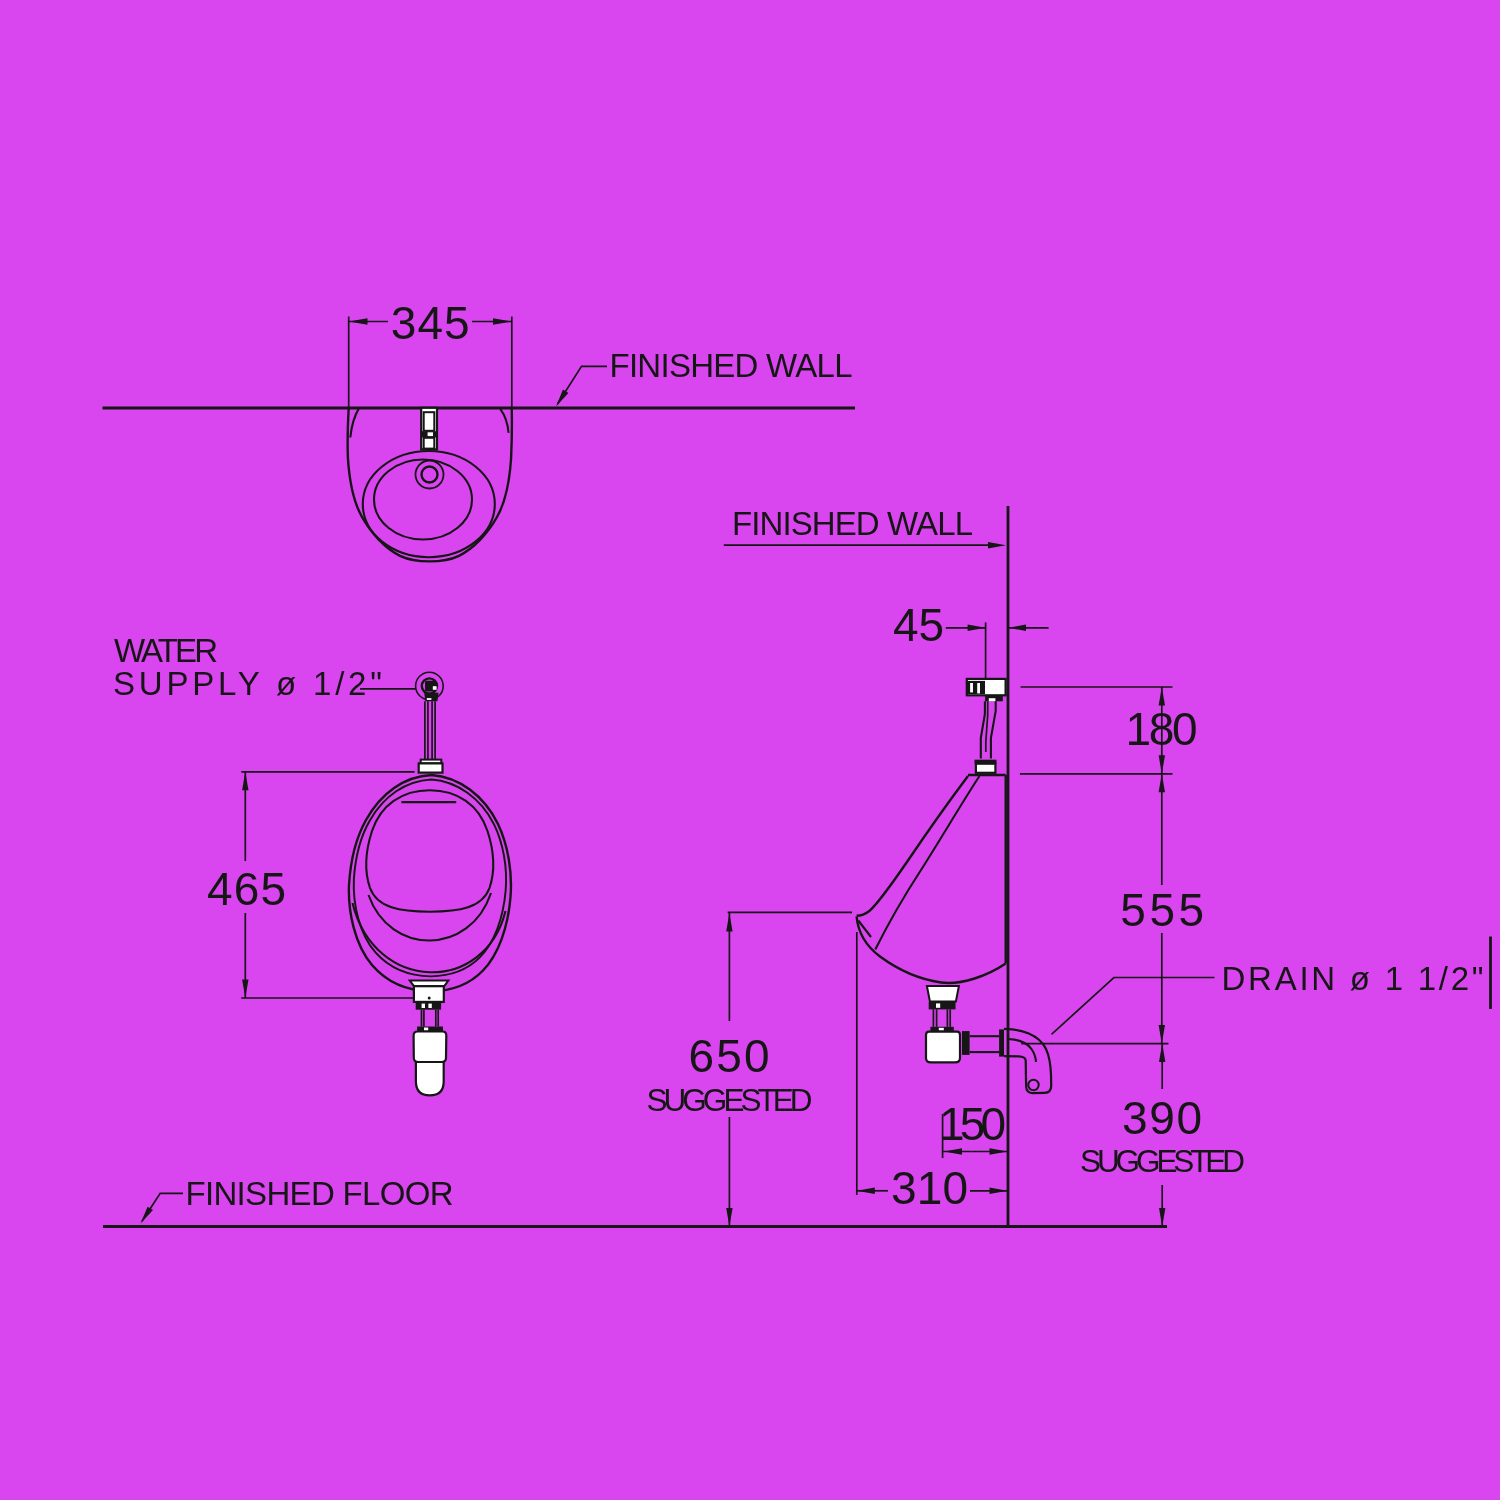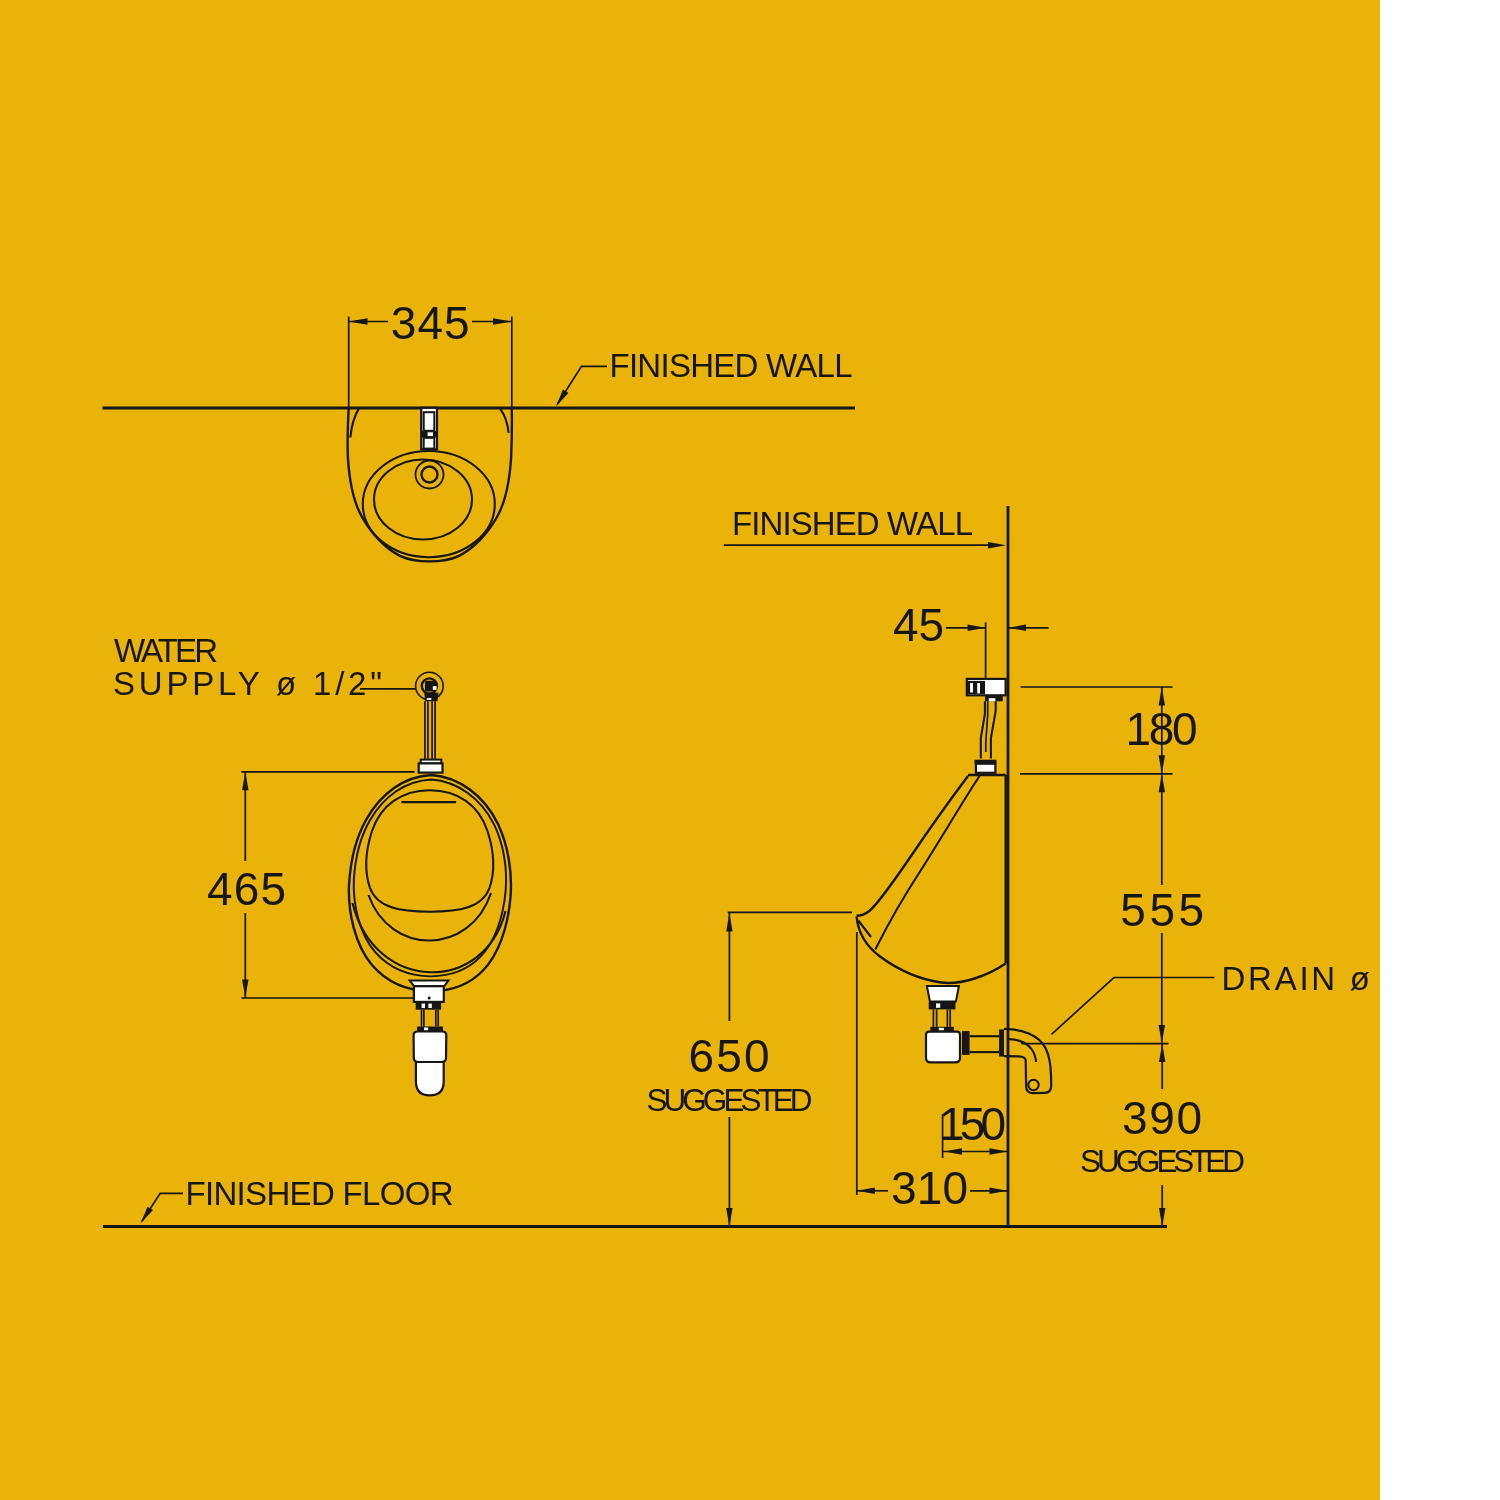--- a/index.html
+++ b/index.html
@@ -1,16 +1,16 @@
 <!DOCTYPE html>
 <html><head>
 <meta charset="utf-8">
 <style>
   html,body{margin:0;padding:0;background:#ffffff;}
-  .page{width:1380px;height:1500px;background:#eab308;position:relative;overflow:hidden;}
+  .page{width:1500px;height:1500px;background:#d946ef;position:relative;overflow:hidden;}
   svg{display:block;filter:blur(0.55px);}
   text{font-family:"Liberation Sans","DejaVu Sans",sans-serif;fill:#161616;}
   .num{font-size:46px;}
   .lbl{font-size:33px;}
   .sug{font-size:31.5px;}
   .ln{stroke:#161616;fill:none;}
   .thin{stroke-width:1.7;}
   .mid{stroke-width:2.1;}
   .obj{stroke-width:2.4;}
   .bold{stroke-width:2.8;}

